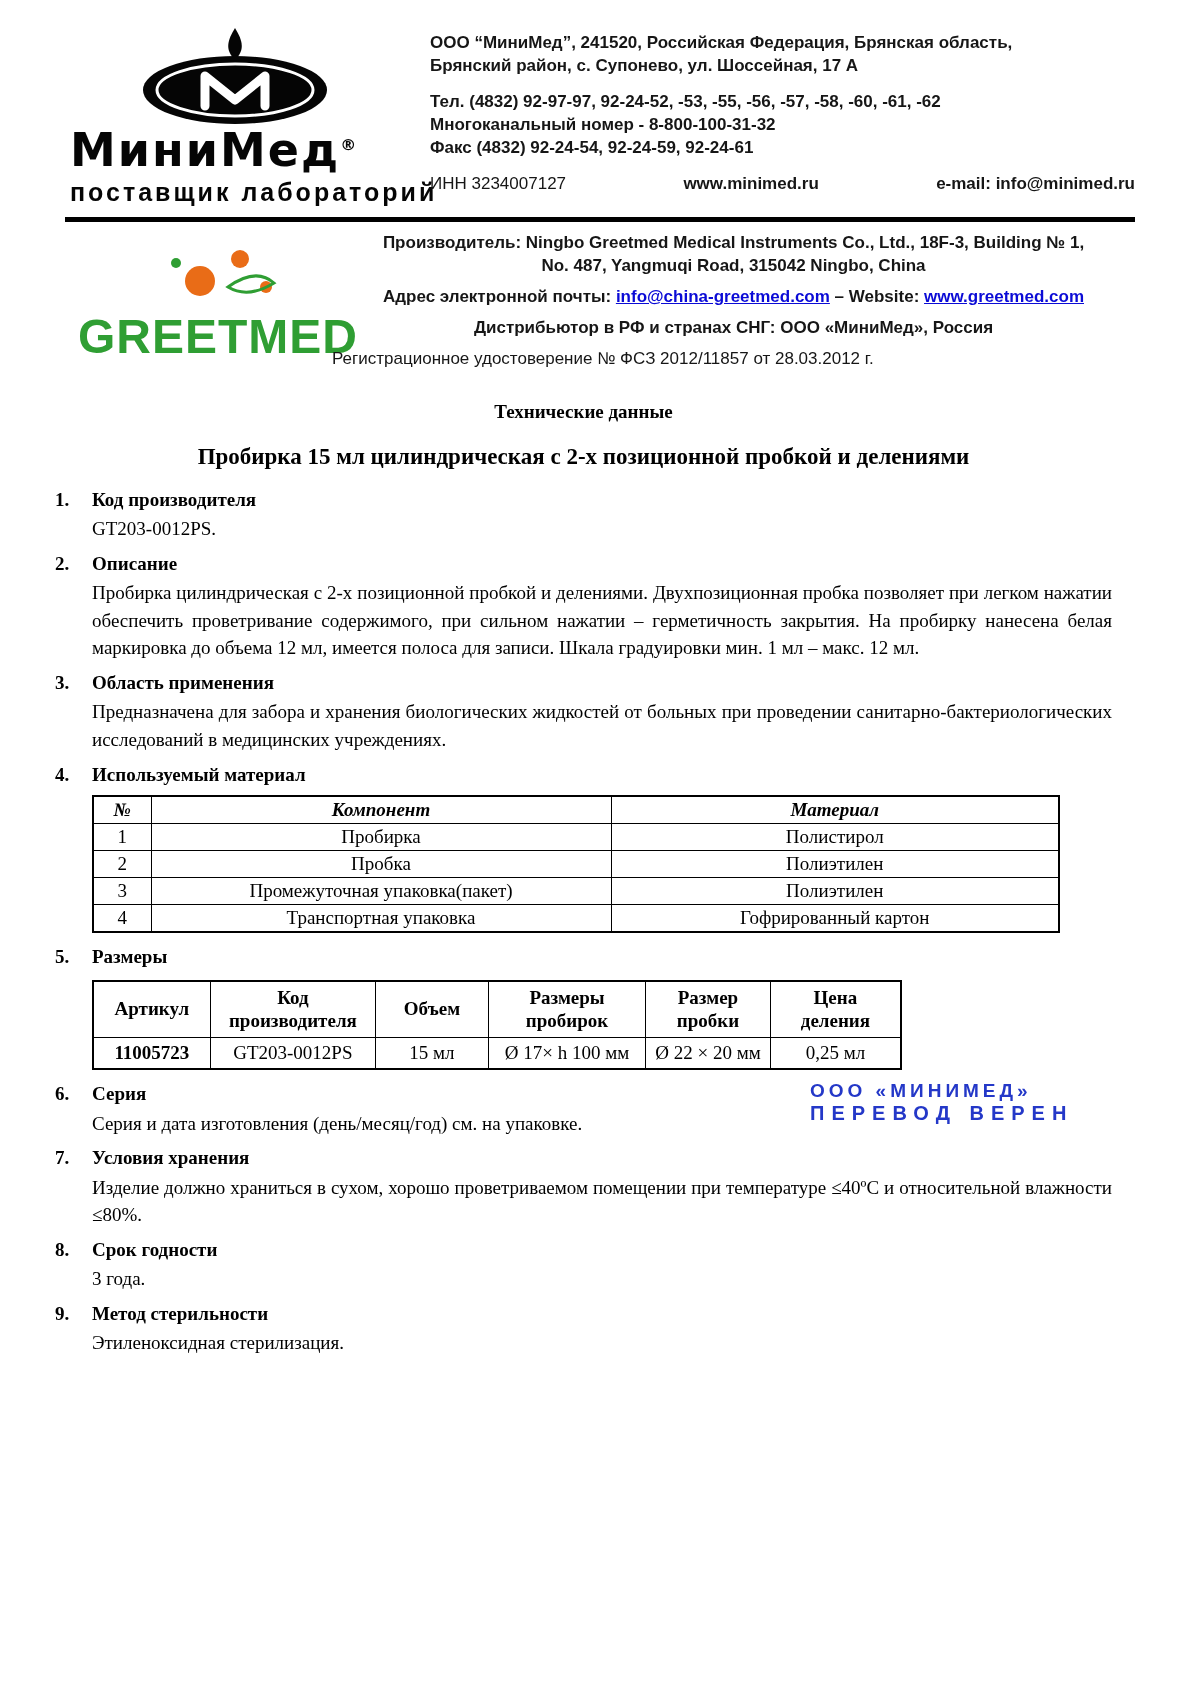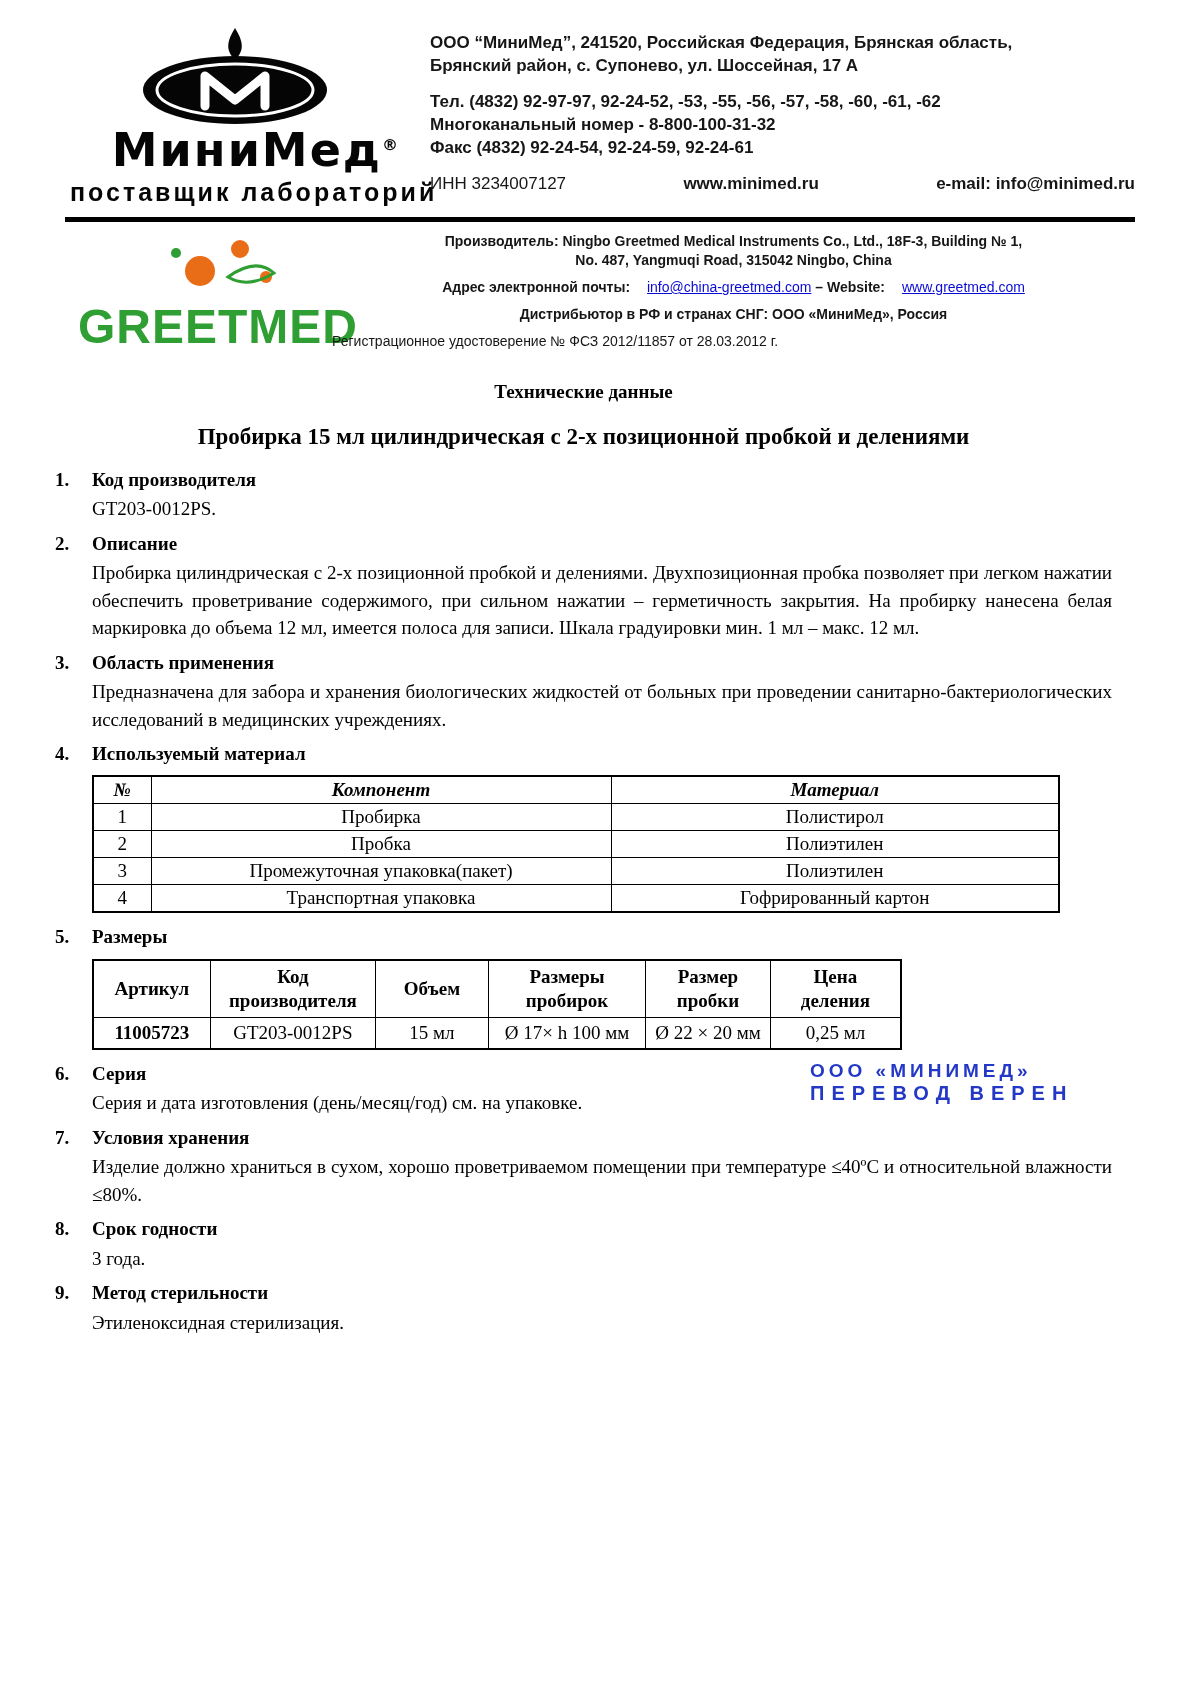--- a/index.html
+++ b/index.html
@@ -9,40 +9,40 @@
     --accent-orange:#e96c17;
   }
   *{box-sizing:border-box;margin:0;padding:0;}
   html,body{background:#888;}
   .page{
     width:1200px;height:1697px;margin:0 auto;background:#fff;
     font-family:"Liberation Serif",serif;color:#000;position:relative;overflow:hidden;
   }
   
   .letterhead{display:flex;gap:30px;padding:26px 65px 4px 70px;align-items:flex-start;}
-  .logo-block{width:330px;flex:none;text-align:right;}
+  .logo-block{width:330px;flex:none;text-align:left;}
   .logo-block svg{display:block;margin:0 auto;}
   .brand{font-family:"DejaVu Sans",sans-serif;font-weight:800;font-size:46px;line-height:1.05;letter-spacing:2px;color:#050505;white-space:nowrap;}
   .brand sup{font-size:16px;vertical-align:super;}
   .tagline{font-family:"Liberation Sans",sans-serif;font-weight:bold;font-size:25px;letter-spacing:3px;margin-top:4px;color:#050505;white-space:nowrap;}
   .contact{flex:1;font-family:"Liberation Sans",sans-serif;font-weight:bold;font-size:17px;line-height:1.35;color:#161616;padding-top:6px;}
   .contact p{margin:0;}
   .contact .gap{height:13px;}
   .inn-row{display:flex;justify-content:space-between;align-items:baseline;margin-top:13px;}
   .inn-row .inn{font-weight:normal;}
   
   .rule{height:5px;background:#000;margin:6px 65px 0 65px;}
   
   .manufacturer{display:flex;gap:22px;padding:10px 65px 0 78px;align-items:center;}
   .greetmed{width:232px;flex:none;text-align:left;}
   .greetmed-text{font-family:"Liberation Sans",sans-serif;font-weight:bold;font-size:48px;letter-spacing:1px;color:var(--greetmed-green);line-height:1;}
-  .manu-text{flex:1;font-family:"Liberation Sans",sans-serif;font-weight:bold;font-size:14px;line-height:1.35;text-align:center;color:#161616;}
+  .manu-text{flex:1;font-family:"Liberation Sans",sans-serif;font-weight:bold;font-size:17px;line-height:1.35;text-align:center;color:#161616;}
   .manu-text p{margin:0 0 8px 0;}
   .manu-text .reg{font-weight:normal;text-align:left;margin-bottom:0;}
-  a.doc-link{color:var(--link-blue);text-decoration:underline;font-weight:normal;cursor:pointer;margin-left:13px;}
+  a.doc-link{color:var(--link-blue);text-decoration:underline;font-weight:bold;cursor:pointer;}
   
   main{padding:0 88px 0 55px;}
   .subtitle{margin-top:30px;text-align:center;font-weight:bold;font-size:19px;}
   .title{margin:20px 0 14px 0;text-align:center;font-weight:bold;font-size:23px;line-height:1.25;}
   .sec{margin-bottom:3px;}
   .sec-head{display:flex;font-weight:bold;font-size:19px;line-height:1.5;}
   .sec-num{width:37px;flex:none;}
   .sec-body{margin:1px 0 7px 37px;font-size:19px;line-height:1.45;text-align:justify;font-family:Liberation Serif, serif;}
   .sec-rel{position:relative;}
   

